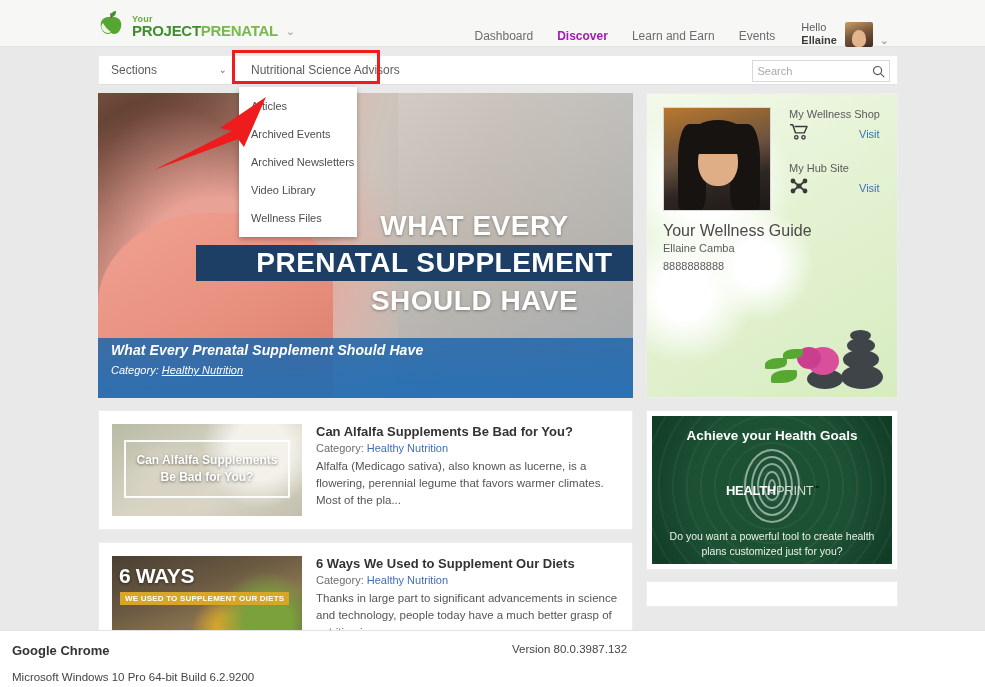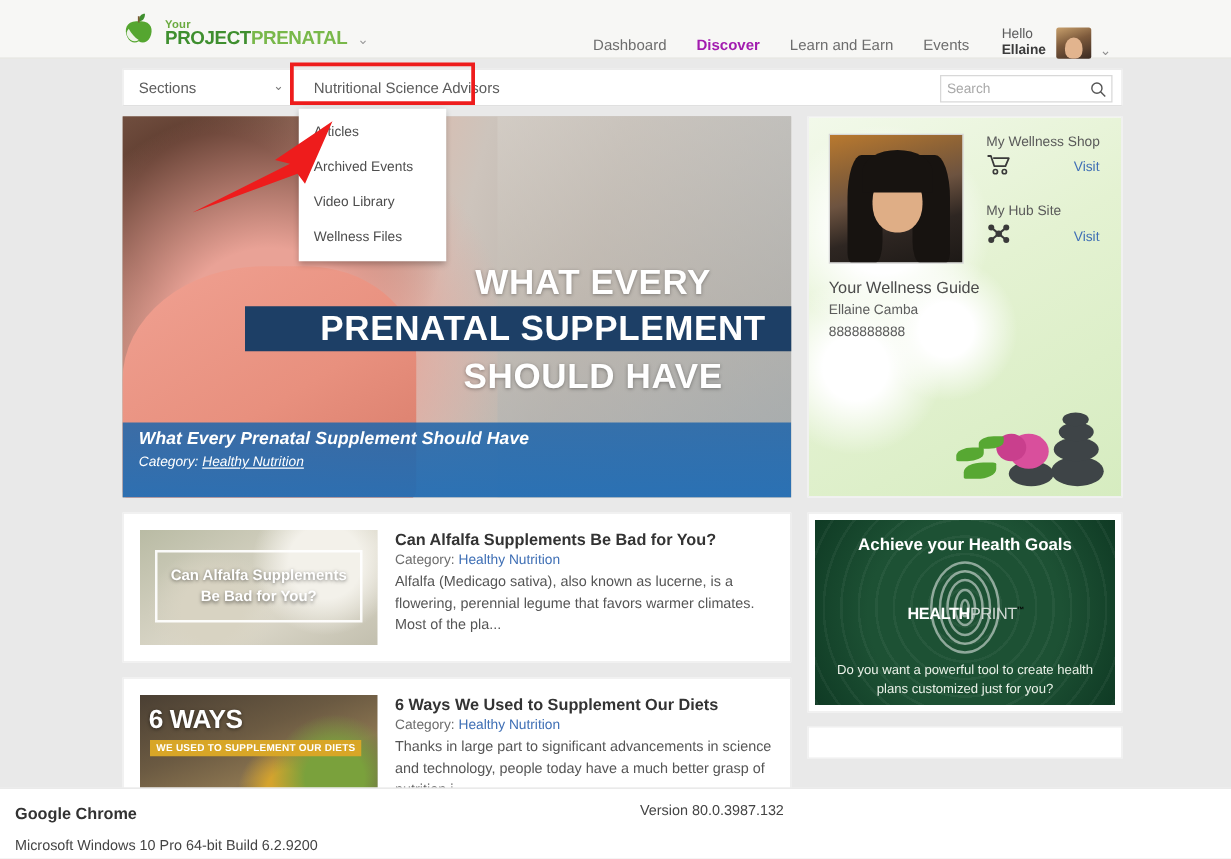--- a/index.html
+++ b/index.html
@@ -199,21 +199,21 @@
     border: 1px solid #d7d7d7; overflow: hidden;
     background: linear-gradient(165deg,#b9792f 0%, #8c6236 26%, #6d5340 45%, #2e2622 70%, #1d1916 100%);
   }
   .guide-photo .face {
     position: absolute; left: 34px; top: 28px; width: 40px; height: 50px;
     background: #dfae86; border-radius: 50% 50% 45% 45%;
   }
   .guide-photo .hair-l { position: absolute; left: 14px; top: 16px; width: 28px; height: 86px; background: #171310; border-radius: 40% 10% 20% 10%; }
   .guide-photo .hair-r { position: absolute; left: 66px; top: 16px; width: 30px; height: 86px; background: #171310; border-radius: 10% 40% 10% 20%; }
   .guide-photo .hair-t { position: absolute; left: 26px; top: 12px; width: 56px; height: 34px; background: #171310; border-radius: 50% 50% 0 0; }
-  .guide-name { position: absolute; left: 16px; top: 128px; font-size: 13px; color: #4a4a4a; }
+  .guide-name { position: absolute; left: 16px; top: 128px; font-size: 16px; color: #4a4a4a; }
   .guide-person { position: absolute; left: 16px; top: 148px; font-size: 11px; color: #5c5c5c; }
   .guide-phone { position: absolute; left: 16px; top: 166px; font-size: 11px; color: #5c5c5c; }
 
   .side-links { position: absolute; left: 142px; top: 14px; }
   .sl-title { font-size: 11px; color: #5a5a5a; margin-bottom: 3px; }
   .sl-row { display: flex; align-items: center; margin-bottom: 18px; gap: 40px; }
   .sl-row a { font-size: 11px; color: #3f6fb5; text-decoration: none; margin-left: 10px; }
 
   
   .promo {
@@ -316,20 +316,21 @@
             </svg>
           </span>
         </div>
       </div>
 
       <div class="redbox"></div>
 
       <div class="dropdown">
         <div class="dd-item">Articles</div>
         <div class="dd-item">Archived Events</div>
+        <div class="dd-item">Archived Newsletters</div>
         <div class="dd-item">Video Library</div>
         <div class="dd-item">Wellness Files</div>
       </div>
     </div>
 
     <div class="cols">
 
       <div class="col-main">
 
         <div class="hero">

